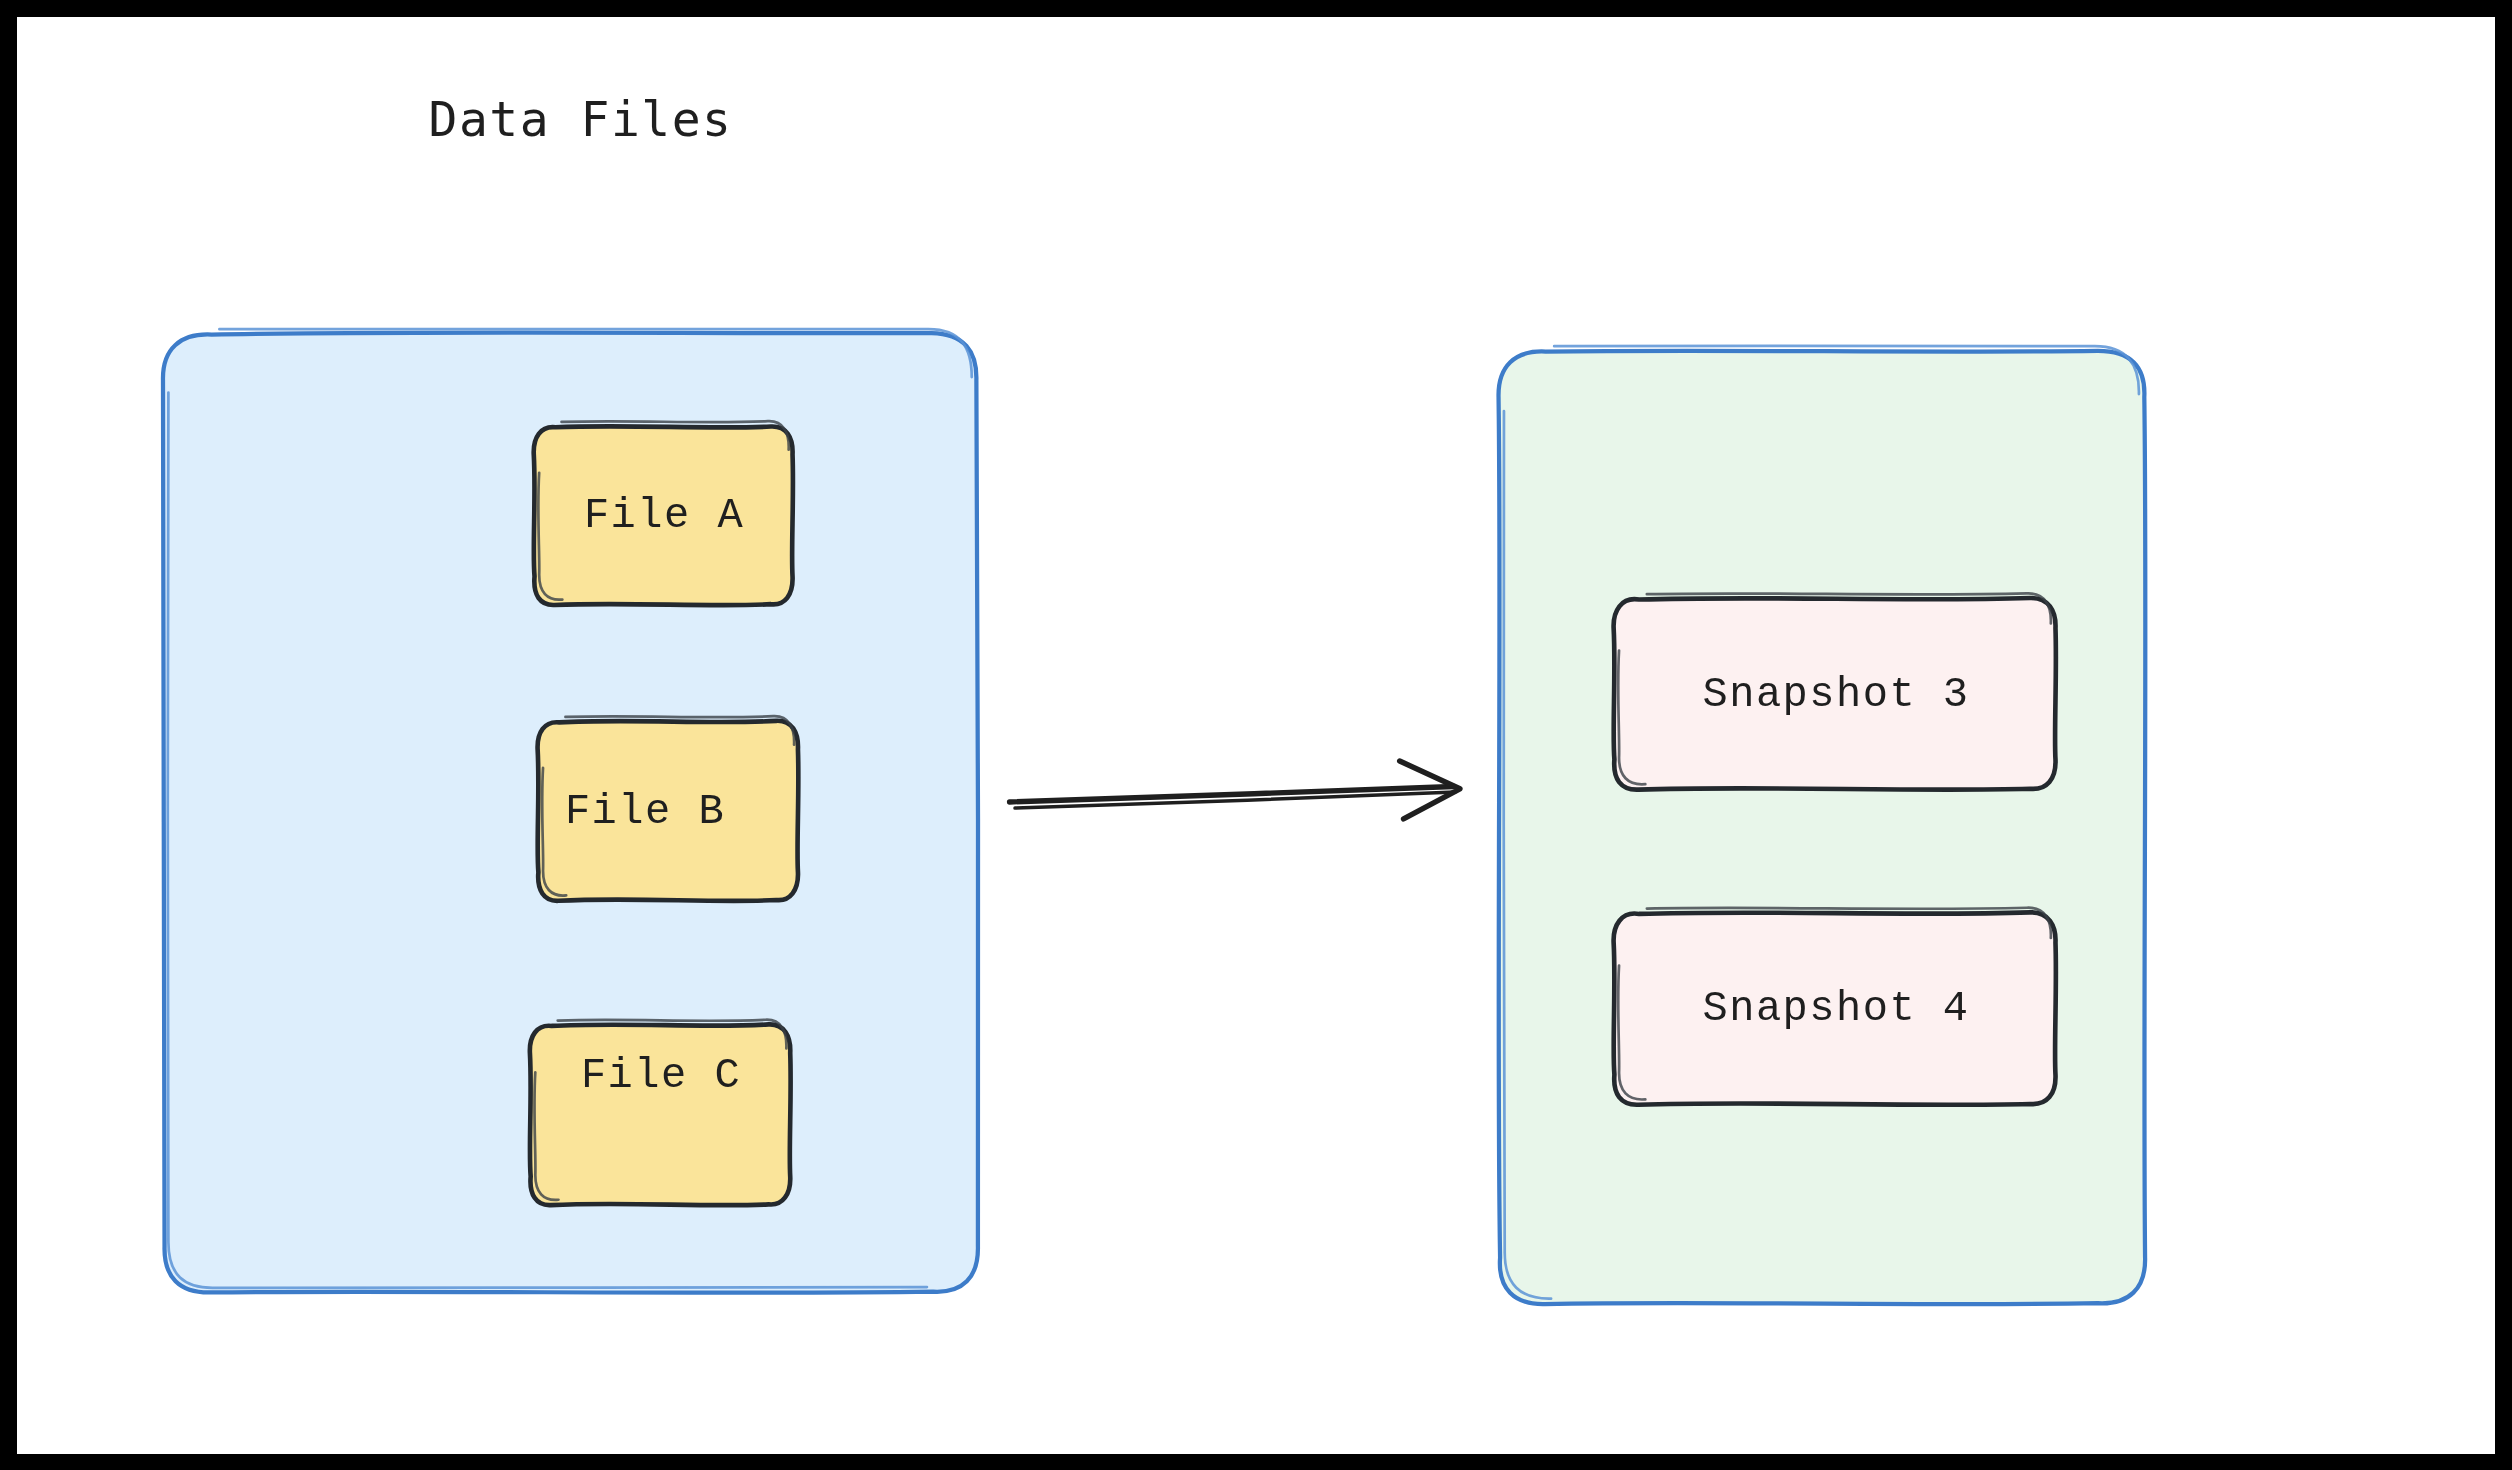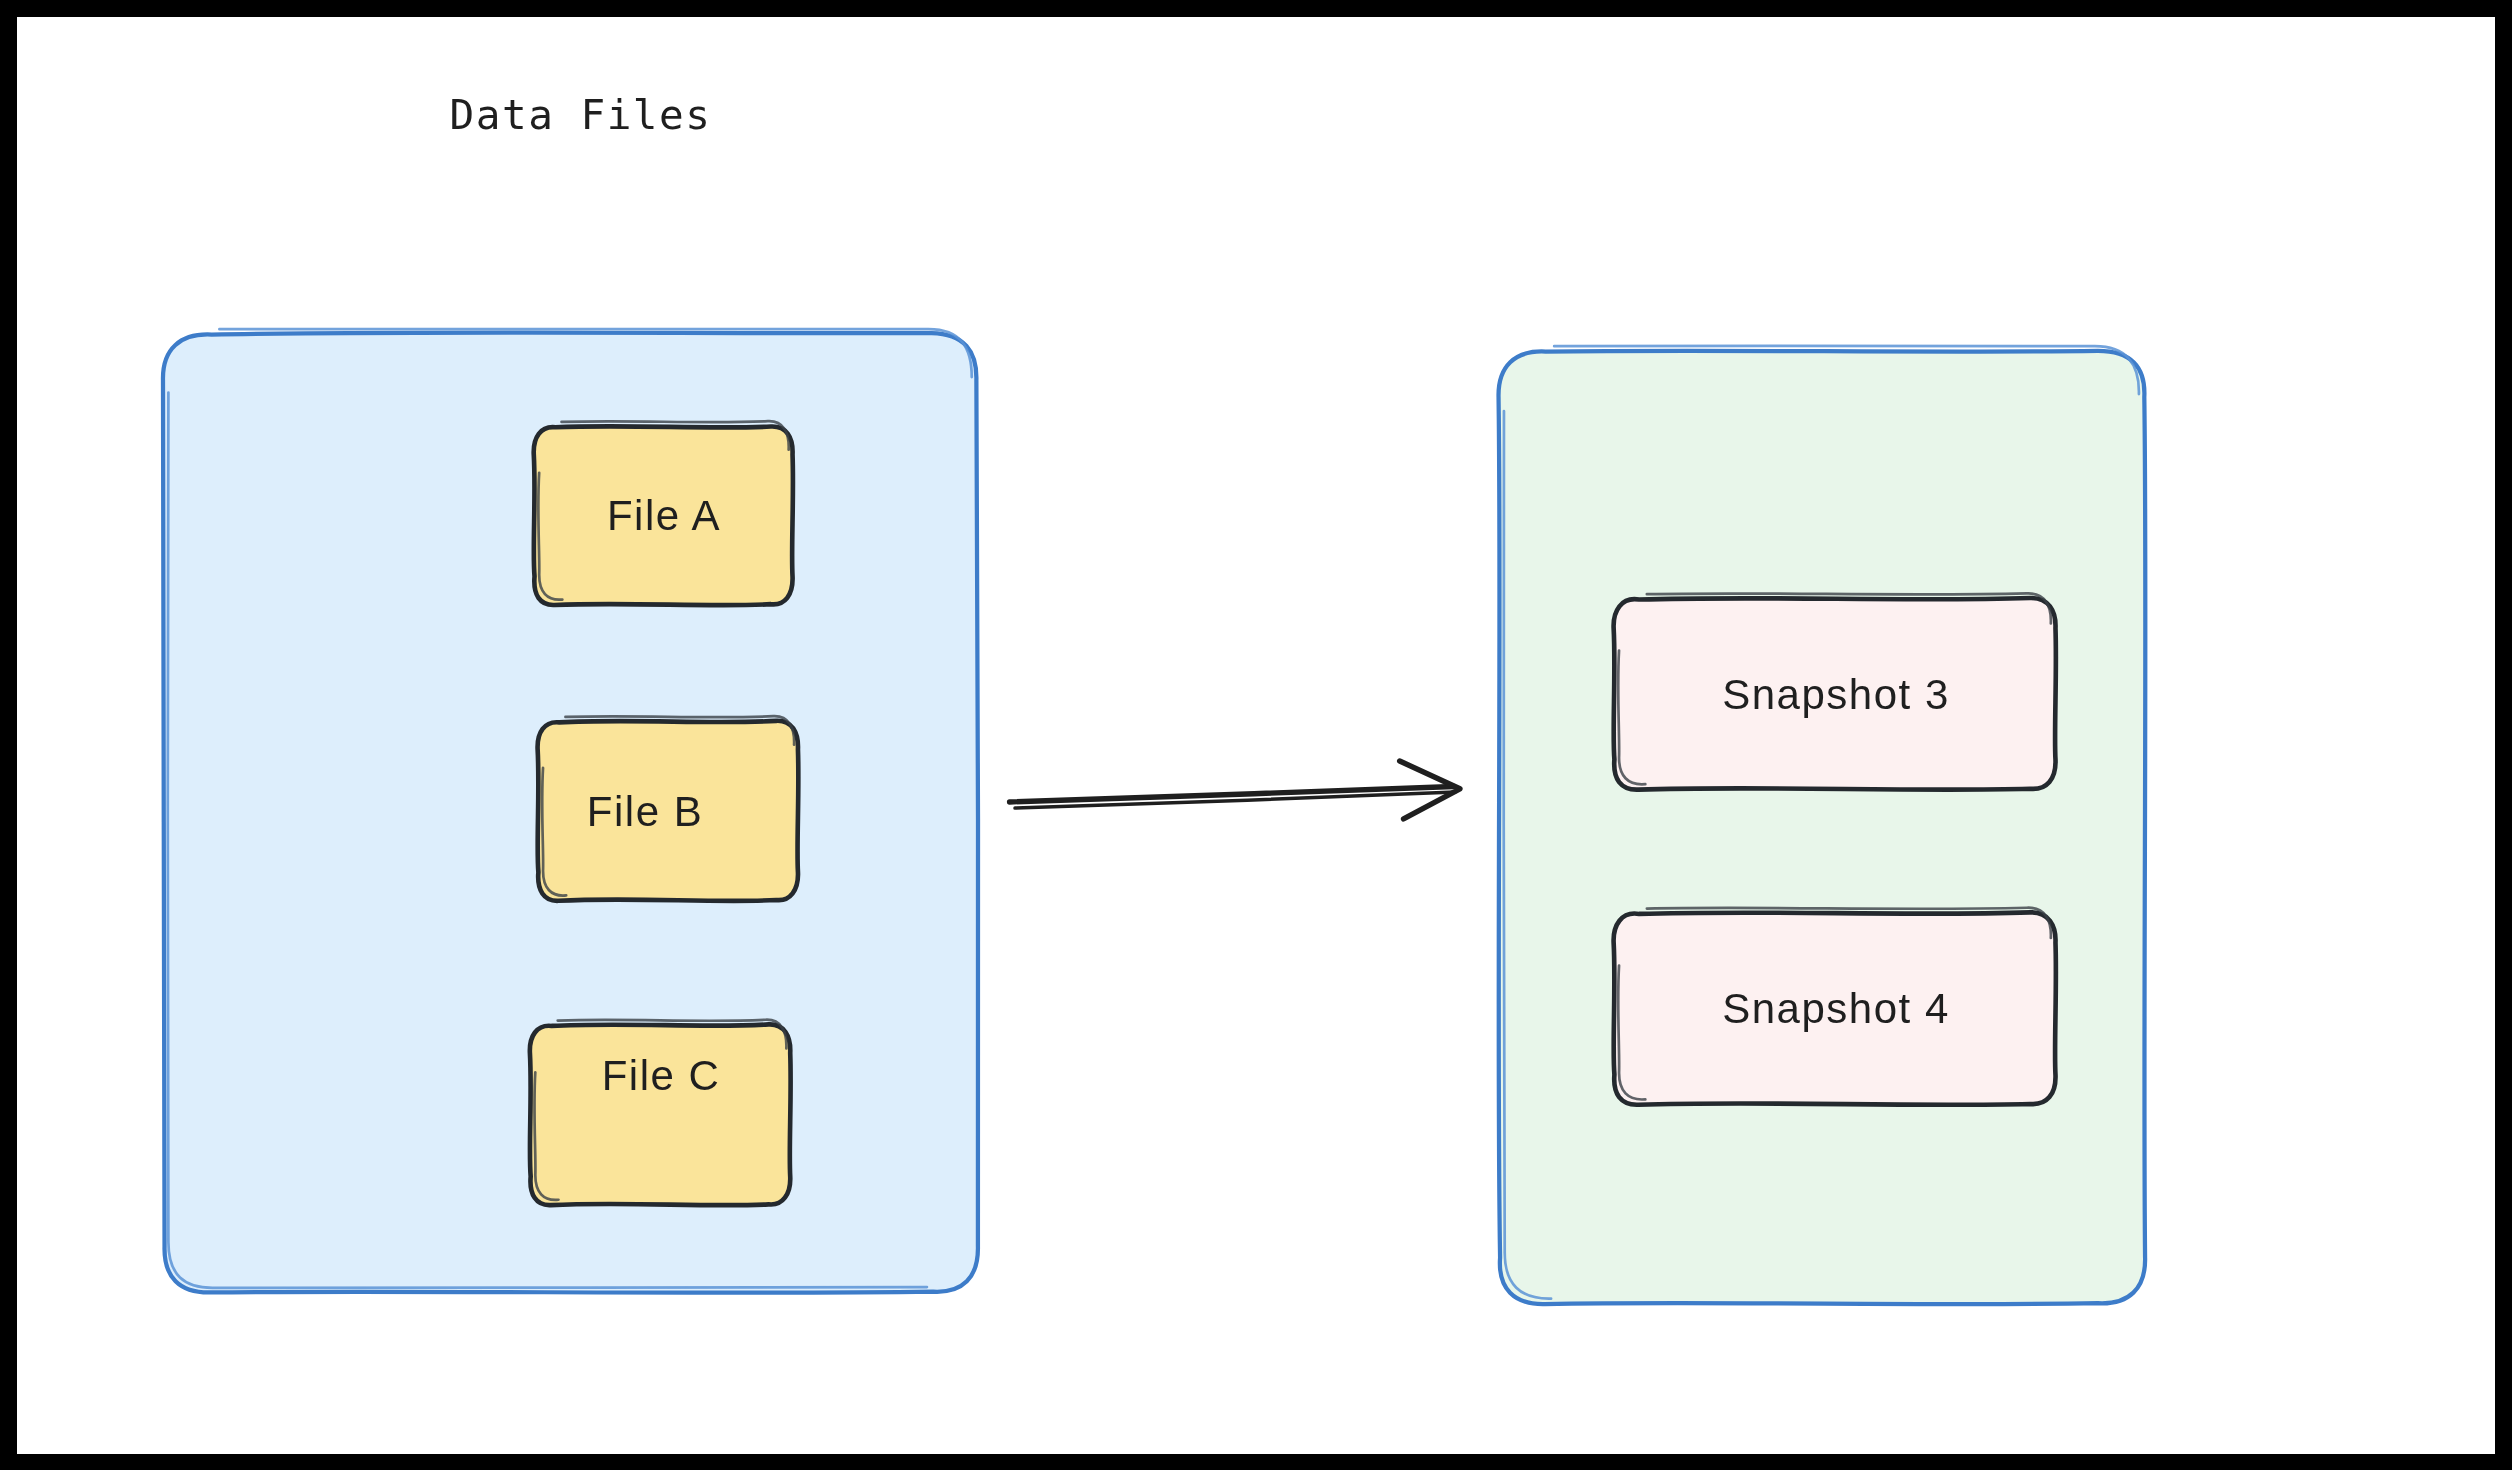--- a/index.html
+++ b/index.html
@@ -30,21 +30,21 @@
     width: 2478px;
     height: 1437px;
     background: #ffffff;
     overflow: hidden;
   }
 
   
   .group-title {
     position: absolute;
     font-family: "DejaVu Sans Mono", "Liberation Mono", monospace;
-    font-size: 41px;
+    font-size: 48px;
     font-weight: 500;
     color: #1f1f1f;
     letter-spacing: 1.5px;
     white-space: nowrap;
     text-align: center;
   }
   #title-data {
     left: 131px;
     top: 74px;
     width: 865px;
@@ -60,21 +60,21 @@
     position: absolute;
     left: 0; top: 0;
     width: 2478px;
     height: 1437px;
     pointer-events: none;
   }
 
   
   .node-label {
     position: absolute;
-    font-family: Liberation Sans, sans-serif;
+    font-family: Liberation Mono, monospace;
     color: #1f1f1f;
     white-space: nowrap;
     display: flex;
     align-items: center;
     justify-content: center;
     text-align: right;
   }
   .file-label {
     font-size: 42px;
     letter-spacing: 1.5px;

